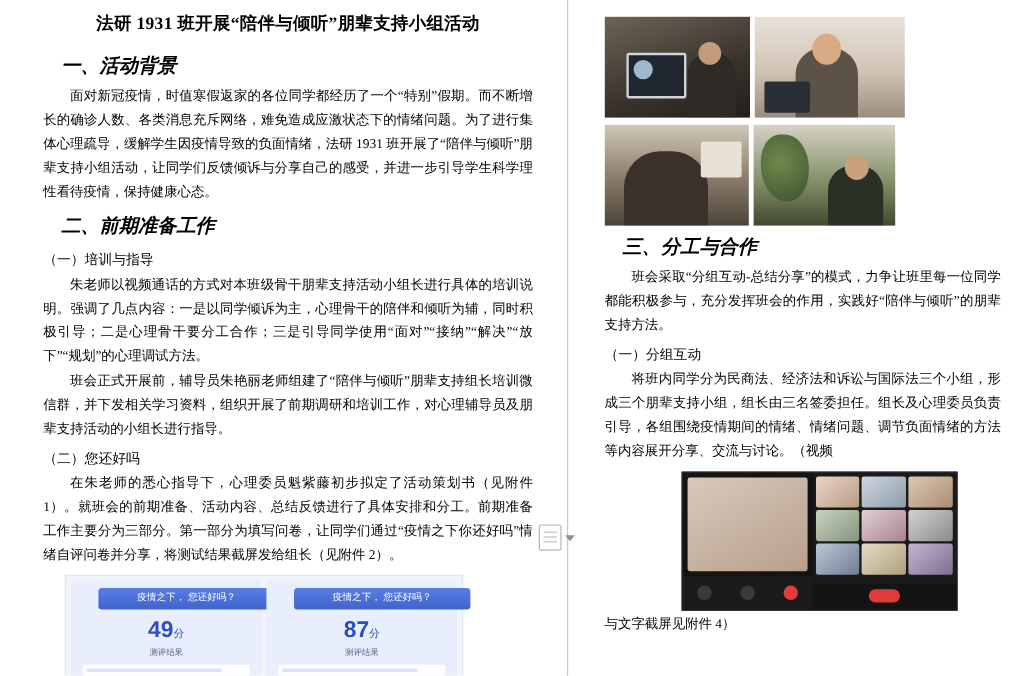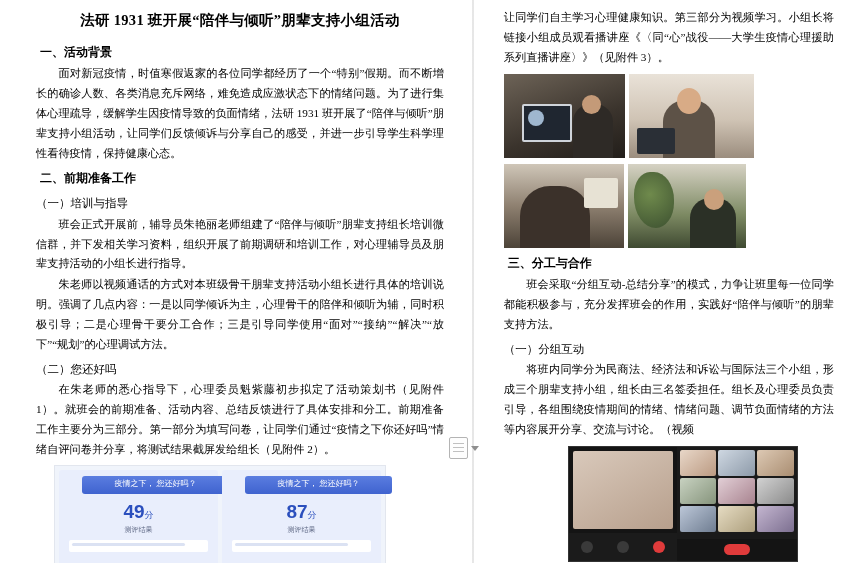--- a/index.html
+++ b/index.html
@@ -43,23 +43,24 @@
   .doc-title {
     text-align: center;
     font-weight: bold;
     font-size: 14.5px;
     line-height: 1.5;
     margin: 2px 0 10px 0;
     letter-spacing: 0.3px;
   }
   .h2 {
     font-weight: bold;
-    font-size: 12px;
+    font-size: 16px;
     line-height: 1.75;
-    margin: 5px 0 1px 4px;
+    margin: 5px 0 1px 15px;
+    font-style: italic;
   }
   .h3 {
     font-size: 11.5px;
     line-height: 1.75;
     margin: 4px 0 1px 0;
   }
   p.body {
     font-size: 11.2px;
     line-height: 1.78;
     text-align: justify;
@@ -315,22 +316,22 @@
   <div class="col col-left">
 
     <div class="doc-title">法研 1931 班开展“陪伴与倾听”朋辈支持小组活动</div>
 
     <div class="h2">一、活动背景</div>
     <p class="body">面对新冠疫情，时值寒假返家的各位同学都经历了一个“特别”假期。而不断增长的确诊人数、各类消息充斥网络，难免造成应激状态下的情绪问题。为了进行集体心理疏导，缓解学生因疫情导致的负面情绪，法研 1931 班开展了“陪伴与倾听”朋辈支持小组活动，让同学们反馈倾诉与分享自己的感受，并进一步引导学生科学理性看待疫情，保持健康心态。</p>
 
     <div class="h2">二、前期准备工作</div>
 
     <div class="h3">（一）培训与指导</div>
+    <p class="body">朱老师以视频通话的方式对本班级骨干朋辈支持活动小组长进行具体的培训说明。强调了几点内容：一是以同学倾诉为主，心理骨干的陪伴和倾听为辅，同时积极引导；二是心理骨干要分工合作；三是引导同学使用“面对”“接纳”“解决”“放下”“规划”的心理调试方法。</p>
     <p class="body">班会正式开展前，辅导员朱艳丽老师组建了“陪伴与倾听”朋辈支持组长培训微信群，并下发相关学习资料，组织开展了前期调研和培训工作，对心理辅导员及朋辈支持活动的小组长进行指导。</p>
-    <p class="body">朱老师以视频通话的方式对本班级骨干朋辈支持活动小组长进行具体的培训说明。强调了几点内容：一是以同学倾诉为主，心理骨干的陪伴和倾听为辅，同时积极引导；二是心理骨干要分工合作；三是引导同学使用“面对”“接纳”“解决”“放下”“规划”的心理调试方法。</p>
 
     <div class="h3">（二）您还好吗</div>
     <p class="body">在朱老师的悉心指导下，心理委员魁紫藤初步拟定了活动策划书（见附件 1）。就班会的前期准备、活动内容、总结反馈进行了具体安排和分工。前期准备工作主要分为三部分。第一部分为填写问卷，让同学们通过“疫情之下你还好吗”情绪自评问卷并分享，将测试结果截屏发给组长（见附件 2）。</p>
 
     <div class="quiz-img">
       <div class="quiz-card">
         <div class="quiz-banner">疫情之下，
 您还好吗？</div>
         <div class="quiz-score"><span>49</span><small>分</small></div>
         <div class="quiz-sub">测评结果</div>
@@ -350,21 +351,20 @@
         </div>
       </div>
     </div>
 
   </div>
 
   <div class="col-divider"></div>
 
   <div class="col col-right">
 
-    <p class="body noindent">让同学们自主学习心理健康知识。第三部分为视频学习。小组长将链接小组成员观看播讲座《〈同“心”战役——大学生疫情心理援助系列直播讲座〉》（见附件 3）。</p>
 
     <div class="figure-row">
       <div class="figure photo ph1">
         <div class="ph-person"></div>
         <div class="ph-head"></div>
       </div>
       <div class="figure photo ph2">
         <div class="ph-person"></div>
         <div class="ph-head"></div>
       </div>

